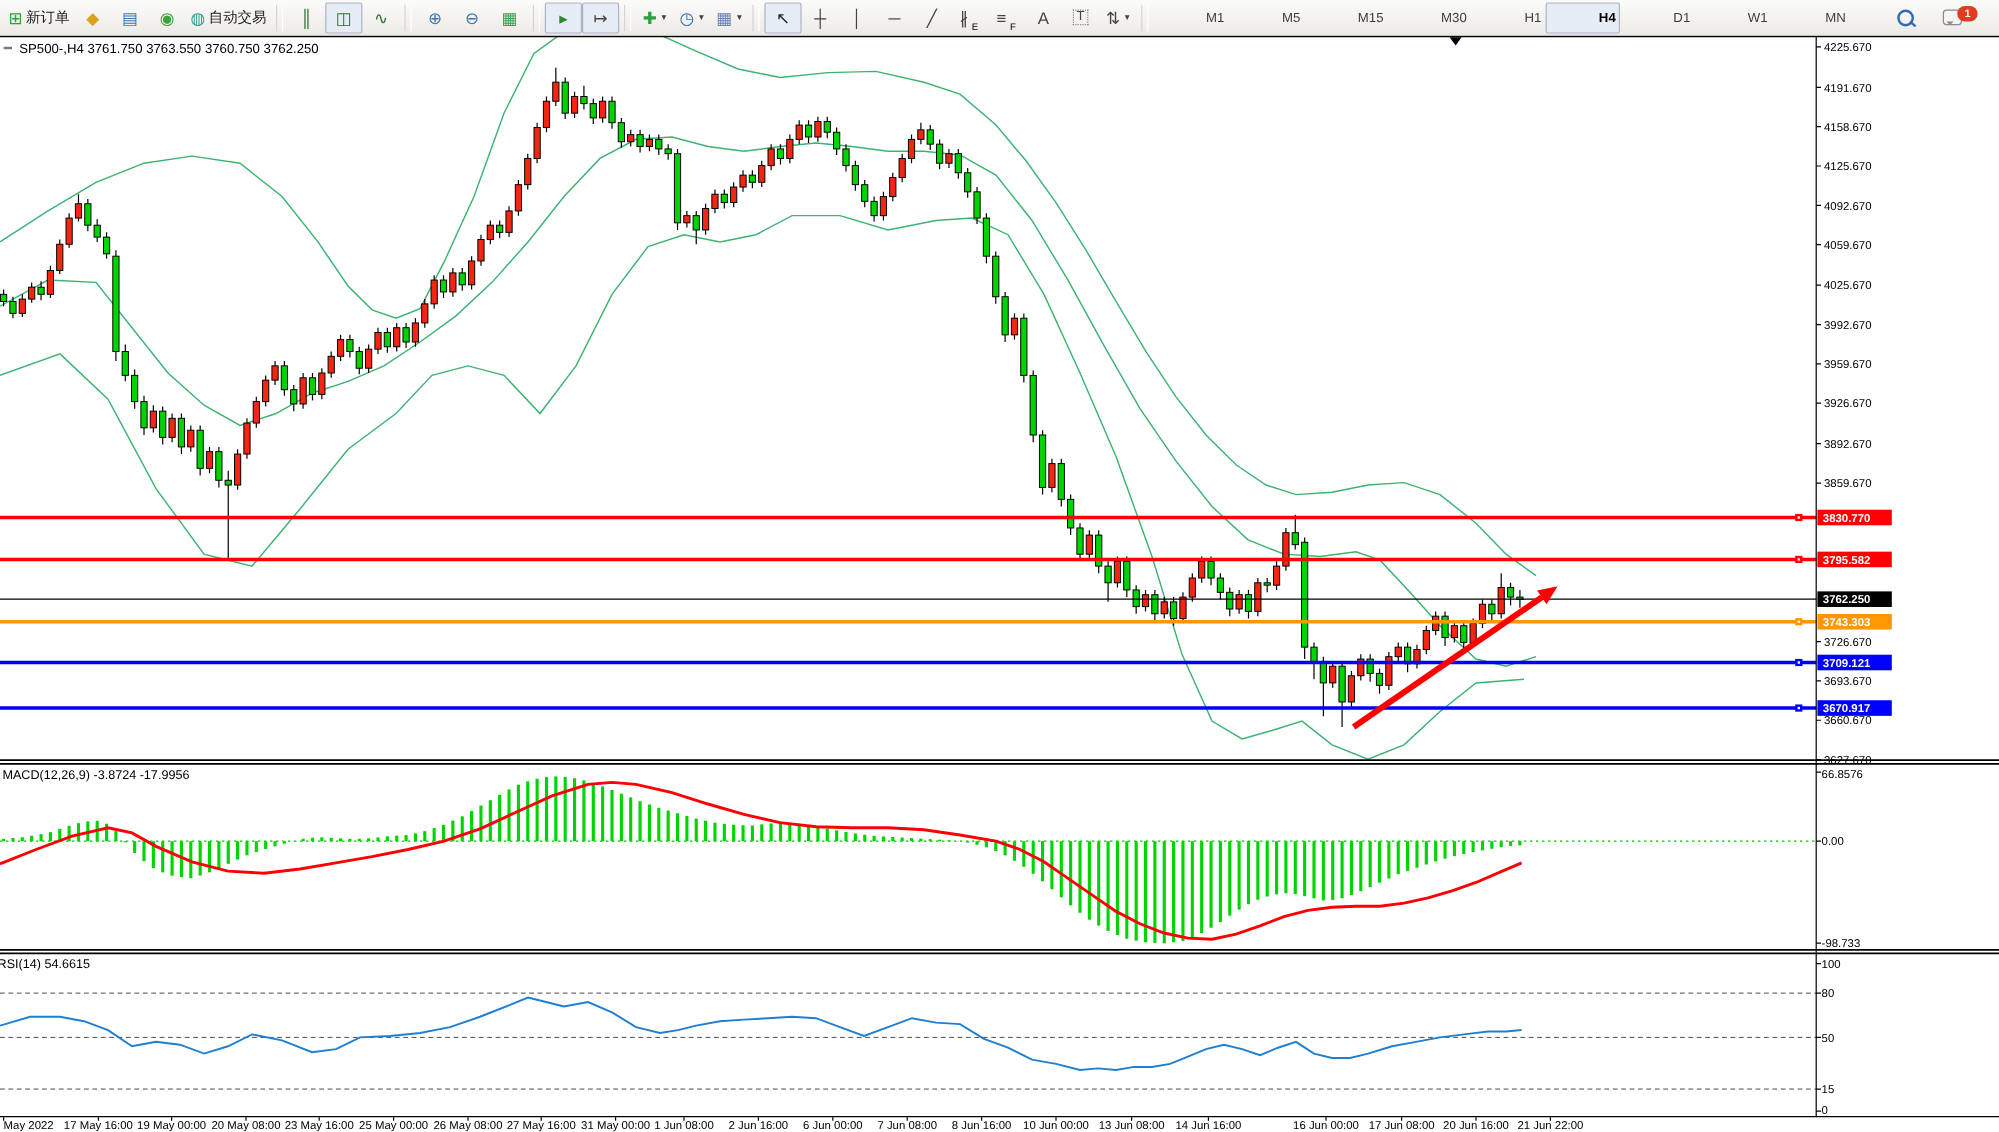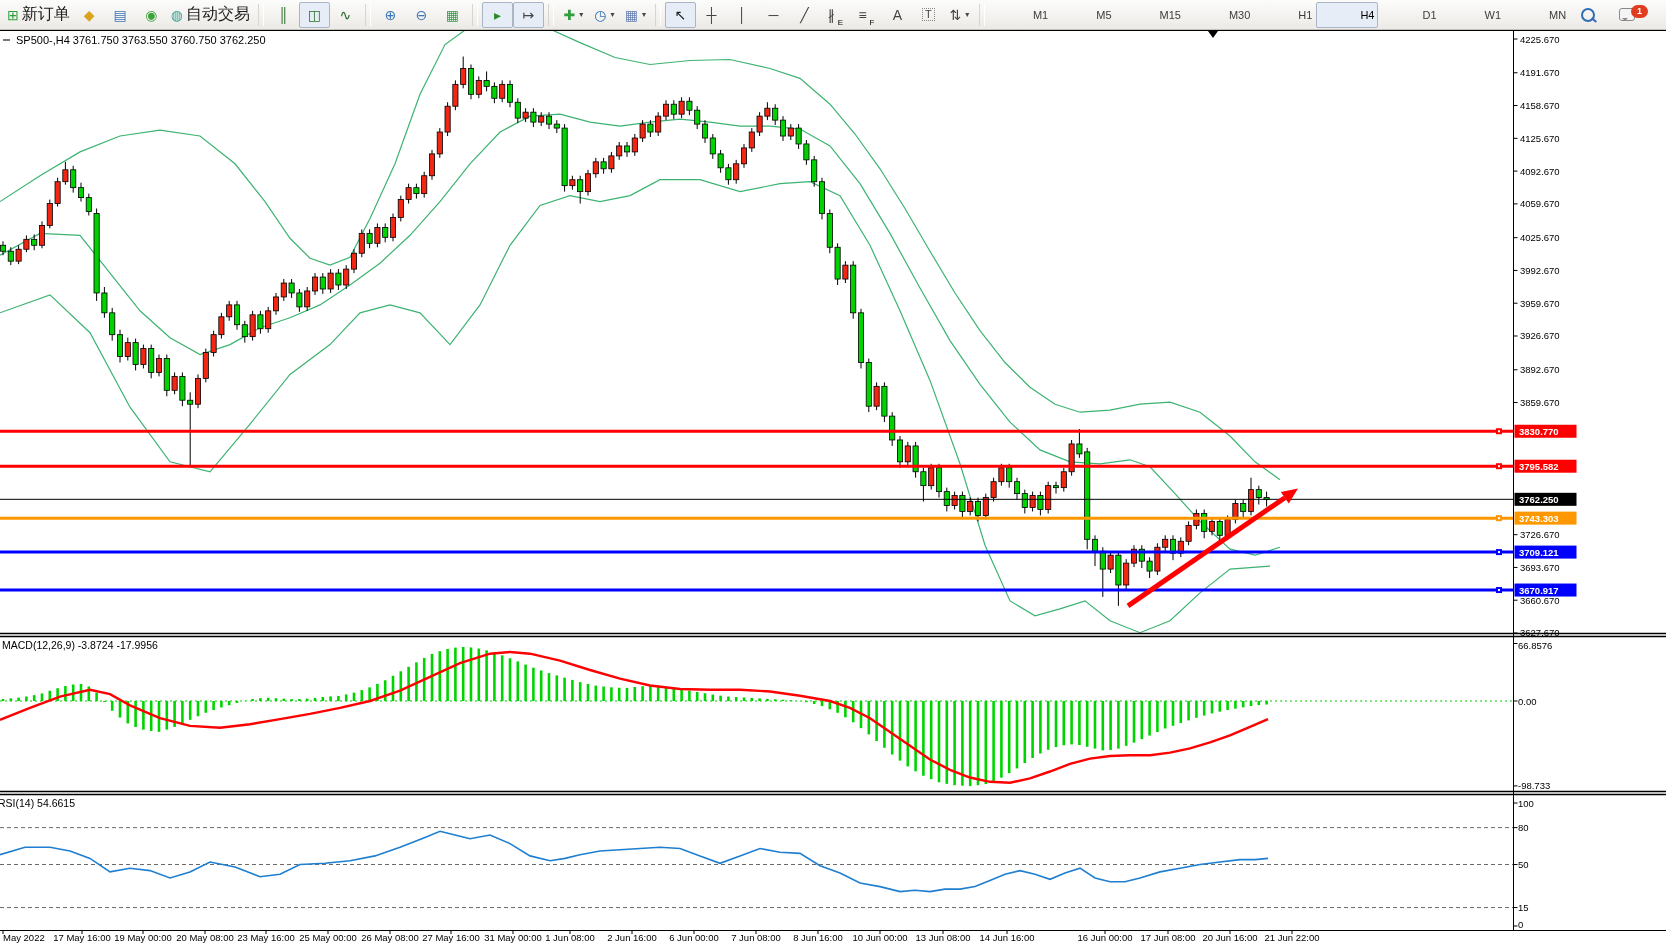--- a/index.html
+++ b/index.html
@@ -1,23 +1,23 @@
 <!DOCTYPE html>
 <html><head>
 <meta charset="utf-8">
 <style>
   html,body{margin:0;padding:0;}
   body{width:1666px;height:943px;overflow:hidden;background:#fff;font-family:"Liberation Sans",sans-serif;}
   .toolbar{position:absolute;left:0;top:0;width:1666px;height:30px;background:linear-gradient(#fcfcfb,#eceae6);border-bottom:1px solid #c6c2bb;display:flex;align-items:center;padding:0 3px;box-sizing:border-box;}
   .tb-btn{height:24px;min-width:23px;display:flex;align-items:center;justify-content:center;padding:0 3px;border:1px solid transparent;border-radius:2px;gap:3px;cursor:default;}
   .tb-btn.active{background:#e7edf6;border-color:#a9b4c4;}
   .tb-ic{font-size:14px;line-height:1;}
-  .tb-label{font-size:16px;color:#1a1a1a;white-space:nowrap;}
+  .tb-label{font-size:12px;color:#1a1a1a;white-space:nowrap;}
   .tf-label{font-size:11px;color:#3c3c3c;margin-left:40px;}
-  .tb-btn.active .tf-label{color:#000;font-weight:normal;}
+  .tb-btn.active .tf-label{color:#000;font-weight:bold;}
   .tb-sep{width:4px;height:22px;border-left:1px solid #d8d5cf;border-right:1px solid #fff;margin:0 4px;}
   .caret{font-size:8px;color:#444;margin-left:1px;}
   .tb-right{margin-left:auto;display:flex;align-items:center;gap:8px;padding-right:10px;}
   .search-ic{position:relative;width:10px;height:10px;border:2px solid #2f6cb5;border-radius:50%;display:inline-block;}
   .search-ic::after{content:"";position:absolute;left:8px;top:9px;width:6px;height:2px;background:#2f6cb5;transform:rotate(40deg);}
   .chat-ic{position:relative;width:14px;height:11px;border:1.5px solid #8a8a8a;border-radius:3px;background:#f4f4f4;display:inline-block;}
   .chat-ic::after{content:"";position:absolute;left:2px;top:9px;width:0;height:0;border:3px solid transparent;border-top-color:#8a8a8a;}
   .badge{position:absolute;right:4px;top:2px;min-width:13px;height:13px;border-radius:7px;background:#e03c1f;color:#fff;font-size:9px;font-weight:bold;display:flex;align-items:center;justify-content:center;padding:0 2px;}
   #chart-svg{position:absolute;left:0;top:30px;}
   text{font-family:"Liberation Sans",sans-serif;}

